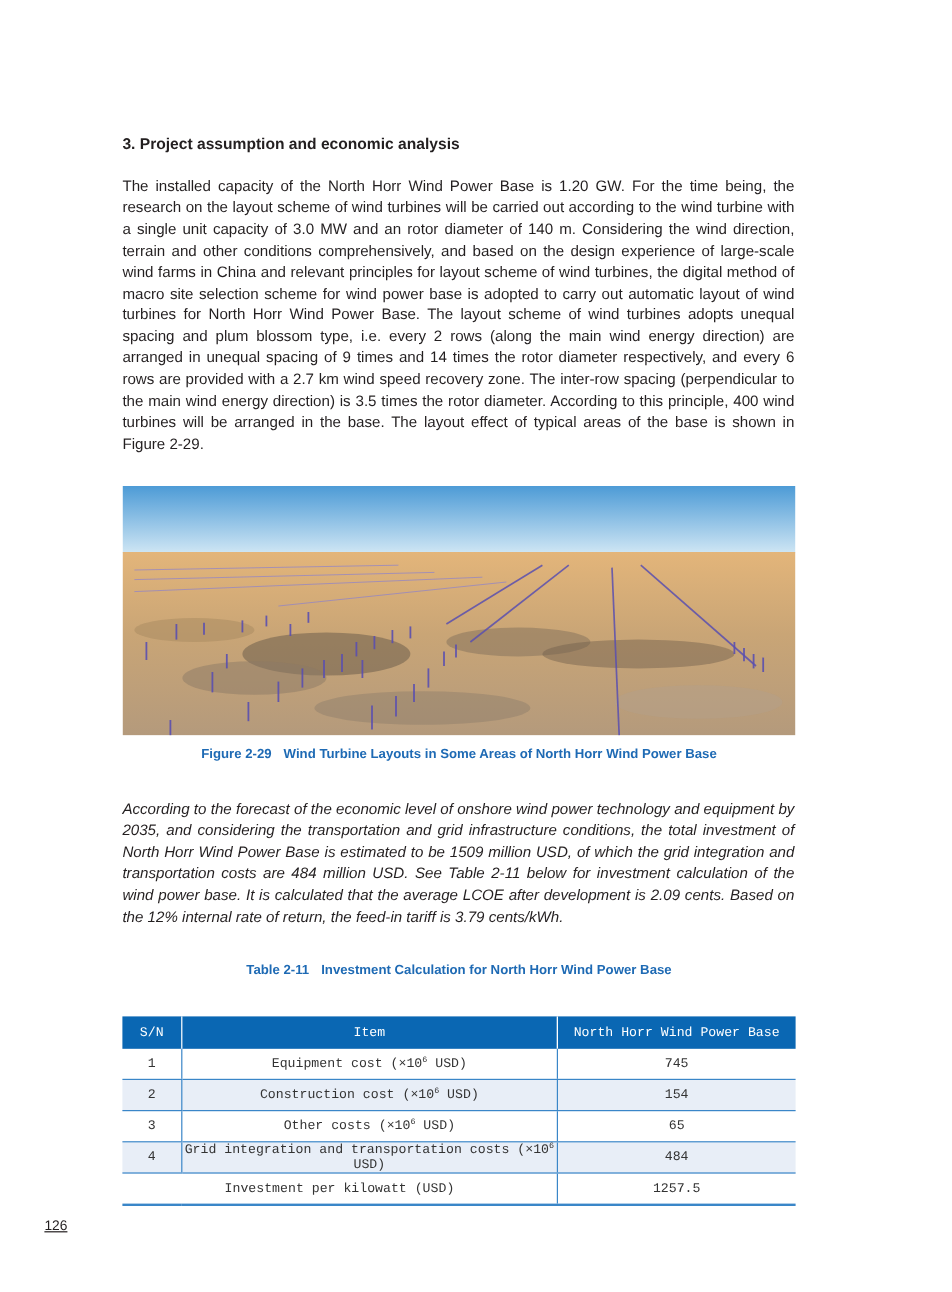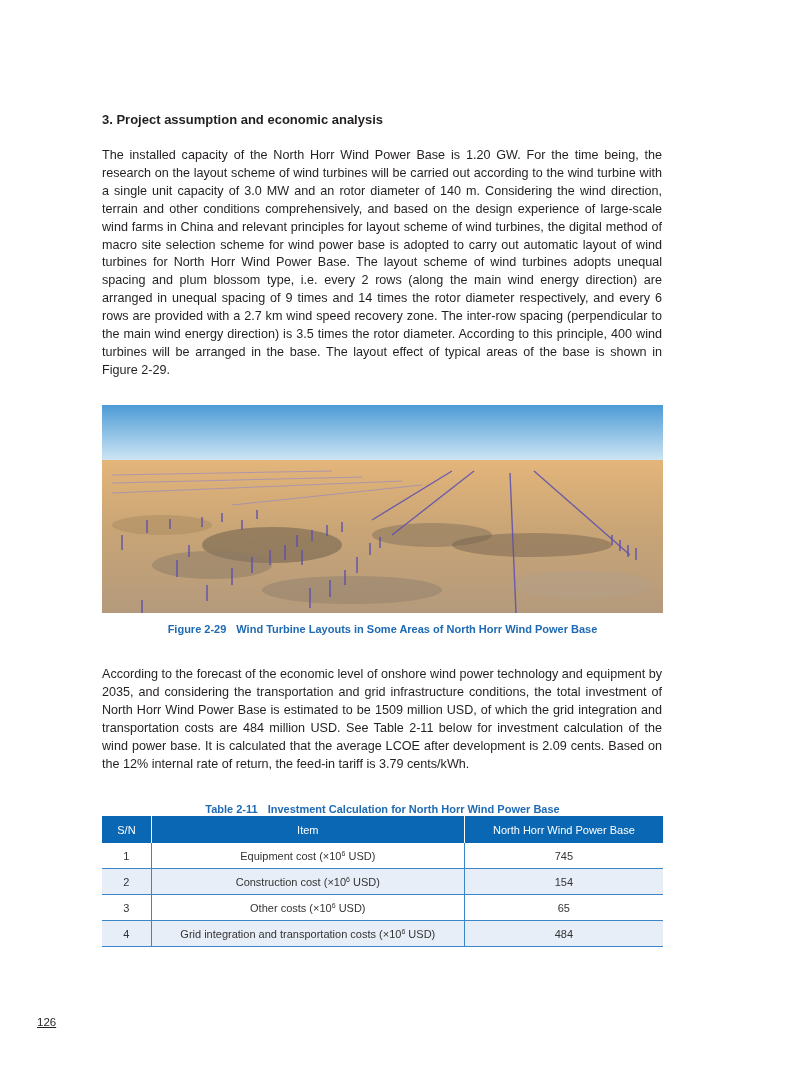--- a/index.html
+++ b/index.html
@@ -2,31 +2,31 @@
 <html><head>
 <meta charset="utf-8">
 <style>
   html, body { margin: 0; padding: 0; background: #ffffff; }
   body { width: 793px; height: 1077px; position: relative; overflow: hidden;
          font-family: "Liberation Sans", sans-serif; color: #231f20; }
   .section-heading { position: absolute; left: 102px; top: 112px; font-size: 13px; font-weight: bold; }
   .para { position: absolute; left: 102px; width: 560px; font-size: 12.6px; line-height: 17.9px;
           text-align: justify; margin: 0; }
   #p1 { top: 147px; }
-  #p2 { top: 666px; }
+  #p2 { top: 666px; font-style: italic; }
   .figure { position: absolute; left: 102px; top: 405px; width: 561px; height: 208px; overflow: hidden; }
   .figure svg { display: block; }
   .fig-caption { position: absolute; left: 102px; width: 561px; top: 623px; text-align: center;
                  font-size: 11px; font-weight: bold; color: #1e6ab4; }
   .fig-caption .num { margin-right: 10px; text-align: right; }
   .tbl-caption { position: absolute; left: 102px; width: 561px; top: 803px; text-align: center;
                  font-size: 11px; font-weight: bold; color: #1e6ab4; }
   .tbl-caption .num { margin-right: 10px; }
-  table.inv { position: absolute; left: 102px; top: 816px; width: 561px; border-collapse: collapse;
-              font-size: 11px; color: #333; }
+  table.inv { position: absolute; left: 102px; top: 847px; width: 561px; border-collapse: collapse;
+              font-size: 11px; color: #333; font-family: Liberation Mono, monospace; }
   table.inv th { background: #0a67b3; color: #fff; font-weight: normal; height: 27px; padding: 0;
                  border-left: 1px solid #ffffff; }
   table.inv th:first-child { border-left: none; }
   table.inv td { height: 25px; padding: 0; text-align: center;
                  border-bottom: 1.5px solid #3a86c8; border-left: 1px solid #3a86c8; }
   table.inv td:first-child { border-left: none; }
   table.inv tr.alt td { background: #e8eef7; }
   table.inv tr.last td { border-bottom: 2px solid #3a86c8; }
   .col-sn { width: 49px; }
   .col-item { width: 313px; }
@@ -145,16 +145,20 @@
     <tr>
       <td>3</td>
       <td><span>Other costs (×10</span><sup>6</sup><span> USD)</span></td>
       <td>65</td>
     </tr>
     <tr class="alt">
       <td>4</td>
       <td><span>Grid integration and transportation costs (×10</span><sup>6</sup><span> USD)</span></td>
       <td>484</td>
     </tr>
+    <tr class="last">
+      <td colspan="2">Investment per kilowatt (USD)</td>
+      <td>1257.5</td>
+    </tr>
   </tbody>
 </table>
 
 <div class="page-number">126</div>
 
 </body></html>

